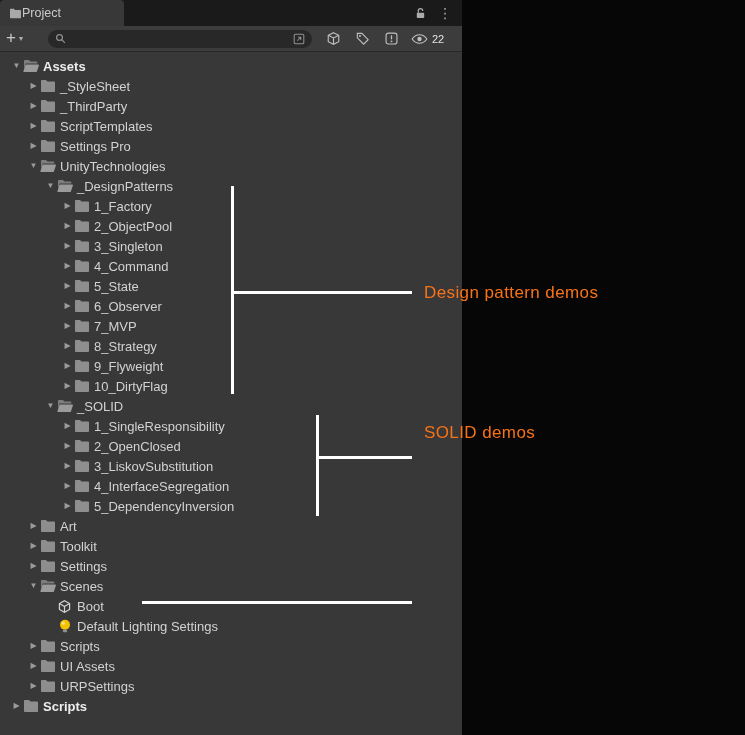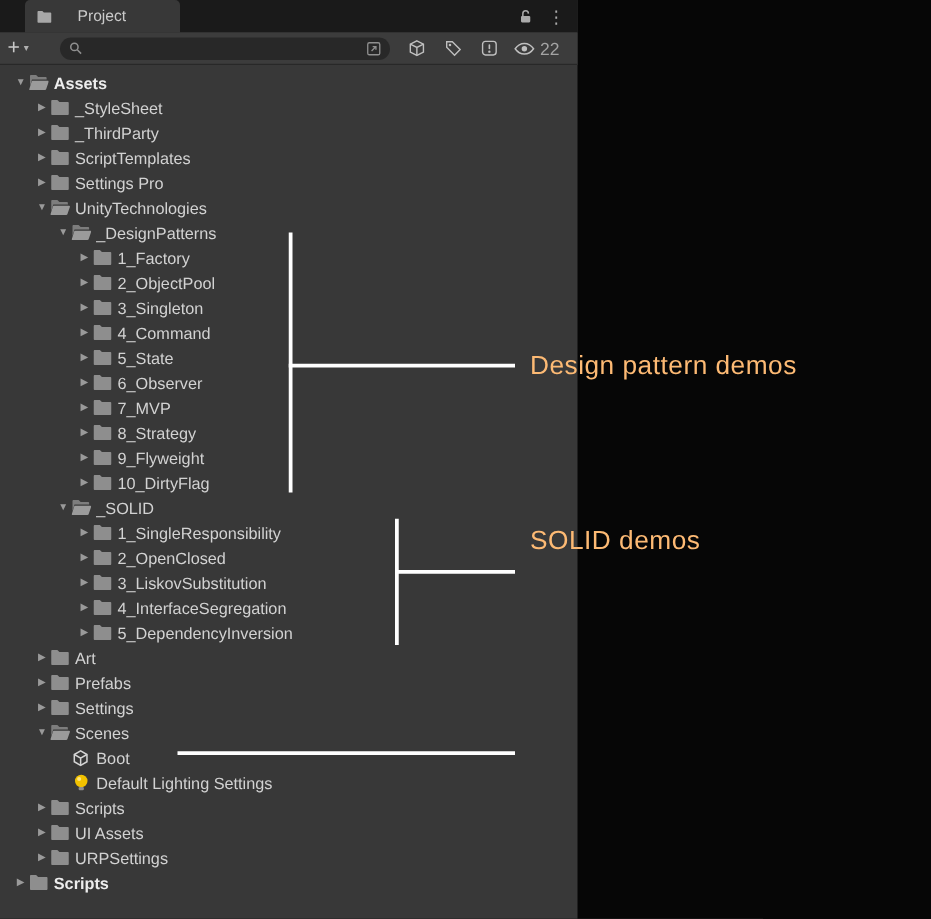--- a/index.html
+++ b/index.html
@@ -5,45 +5,45 @@
   html,body{margin:0;padding:0;}
   body{
     width:745px;height:735px;position:relative;overflow:hidden;
     background:#060606;
     font-family:"Liberation Sans",sans-serif;
     -webkit-font-smoothing:antialiased;
   }
   
   .panel{position:absolute;left:0;top:0;width:462px;height:735px;background:#383838;}
   .tabbar{height:26px;background:#1a1a1a;display:flex;align-items:stretch;}
-  .tab{width:106px;background:#383838;display:flex;align-items:center;gap:20px;padding:0 9px;border-radius:4px 4px 0 0;margin-left:20px;}
+  .tab{width:106px;background:#383838;display:flex;align-items:center;gap:0;padding:0 9px;border-radius:4px 4px 0 0;}
   .tab-icon{display:flex;align-items:center;}
   .tab-label{color:#cacaca;font-size:12.5px;}
   .tabbar-controls{margin-left:auto;display:flex;align-items:center;gap:11px;padding-right:10px;}
   .kebab{color:#ababab;font-size:14px;line-height:1;cursor:default;}
   .toolbar{height:25px;background:#3c3c3c;border-bottom:1px solid #282828;display:flex;align-items:center;padding:0 6px;}
   .add-button{display:flex;align-items:center;gap:3px;color:#c8c8c8;width:30px;}
   .add-plus{font-size:17px;line-height:1;margin-top:-2px;}
   .caret{font-size:8px;color:#b0b0b0;}
   .search{width:252px;height:18px;background:#282828;border-radius:9px;margin-left:12px;display:flex;align-items:center;padding:0 6px;gap:4px;}
   .search-input{flex:1;background:transparent;border:none;outline:none;color:#dddddd;font-size:12px;min-width:0;font-family:"Liberation Sans",sans-serif;}
   .tbicon{margin-left:14px;display:flex;align-items:center;}
   .eye-group{margin-left:12px;display:flex;align-items:center;gap:4px;}
-  .count{color:#a3a3a3;font-size:14px;}
+  .count{color:#e5e5e5;font-size:11px;}
   
   .tree{position:absolute;left:0;top:52px;right:0;bottom:0;padding-top:4px;overflow:hidden;}
   .row{height:20px;display:flex;align-items:center;cursor:default;}
   .arrow{width:13px;flex:none;font-size:8px;color:#9a9a9a;text-align:center;line-height:1;}
   .icon{width:17px;height:16px;flex:none;display:flex;align-items:center;justify-content:flex-start;}
   .label{color:#d2d2d2;font-size:13px;margin-left:3px;white-space:nowrap;}
   .row.bold .label{color:#ededed;font-weight:700;}
   
   .anno-layer{position:absolute;inset:0;pointer-events:none;}
   .anno-line{position:absolute;background:#ffffff;}
-  .anno-text{position:absolute;color:#fdba74;font-size:21px;font-weight:500;letter-spacing:0.4px;white-space:nowrap;line-height:30px;}
+  .anno-text{position:absolute;color:#f97316;font-size:17px;font-weight:500;letter-spacing:0.4px;white-space:nowrap;line-height:30px;}
   #dp-v{left:231px;top:186px;width:3px;height:208px;}
   #dp-h{left:231px;top:291px;width:181px;height:3px;}
   #dp-t{left:424px;top:278px;}
   #solid-v{left:316px;top:415px;width:3px;height:101px;}
   #solid-h{left:316px;top:456px;width:96px;height:3px;}
   #solid-t{left:424px;top:418px;}
   #boot-h{left:142px;top:601px;width:270px;height:3px;}
   #boot-t{left:424px;top:587px;}
   svg{display:block;}
 </style>
@@ -343,21 +343,21 @@
         </span>
         <span class="label">Art</span>
       </div>
       <div class="row" style="padding-left: 27px;">
         <span class="arrow">▶</span>
         <span class="icon">
           <svg width="16" height="14" viewBox="0 0 16 14">
             <path d="M1 1.8c0-.4.3-.8.8-.8h4.1l1.6 1.6h6.7c.4 0 .8.3.8.8v8.8c0 .4-.3.8-.8.8H1.8c-.4 0-.8-.3-.8-.8V1.8z" fill="#8e8e8e"></path>
           </svg>
         </span>
-        <span class="label">Prefabs</span>
+        <span class="label">Toolkit</span>
       </div>
       <div class="row" style="padding-left: 27px;">
         <span class="arrow">▶</span>
         <span class="icon">
           <svg width="16" height="14" viewBox="0 0 16 14">
             <path d="M1 1.8c0-.4.3-.8.8-.8h4.1l1.6 1.6h6.7c.4 0 .8.3.8.8v8.8c0 .4-.3.8-.8.8H1.8c-.4 0-.8-.3-.8-.8V1.8z" fill="#8e8e8e"></path>
           </svg>
         </span>
         <span class="label">Settings</span>
       </div>

